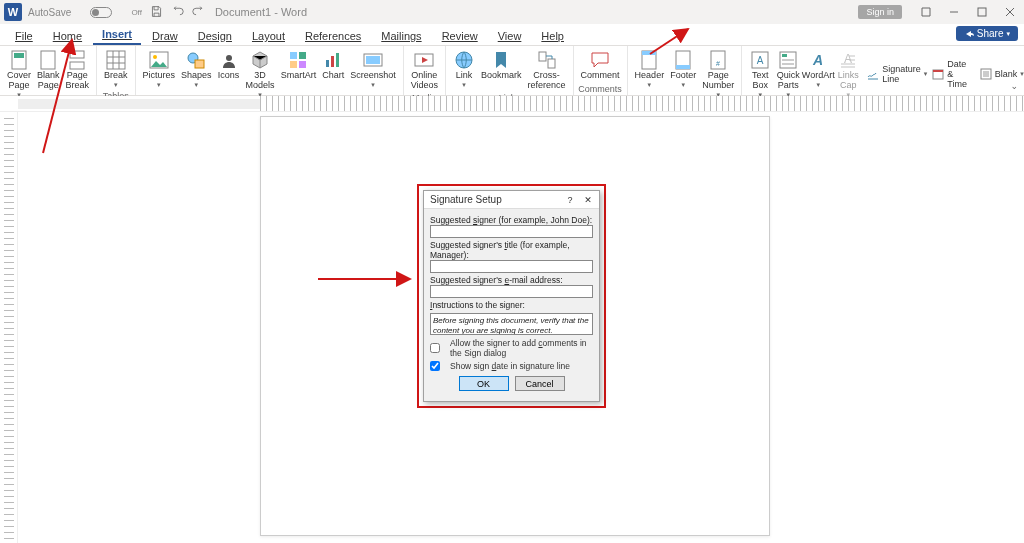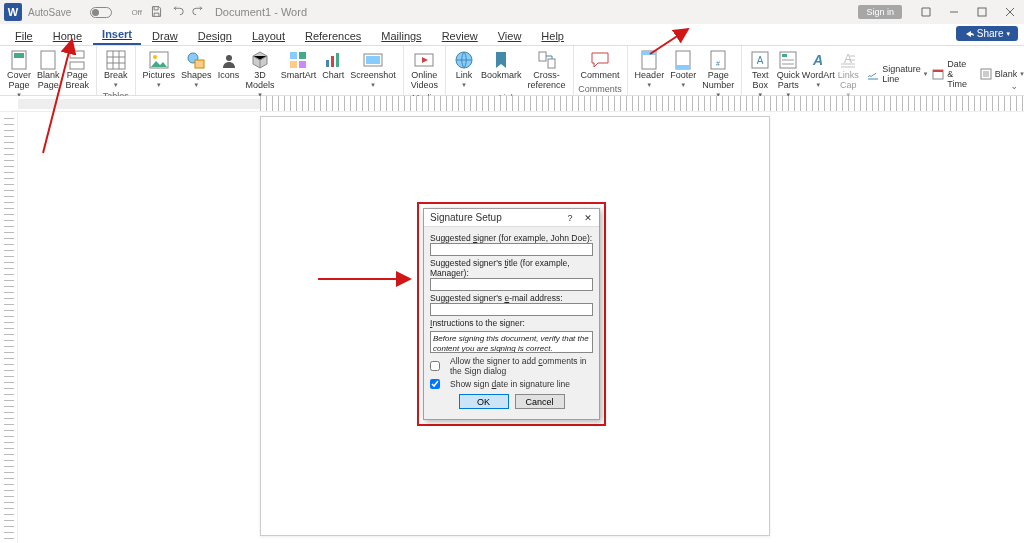--- a/index.html
+++ b/index.html
@@ -51,21 +51,21 @@
   
   .workspace { position: absolute; top: 112px; left: 0; right: 0; bottom: 0; background: #fff; display: flex; }
   .ruler-v { width: 18px; background: #fff; border-right: 1px solid #eee; position: relative; }
   .ruler-v .ticks { position: absolute; top: 6px; bottom: 0; left: 4px; width: 10px;
     background: repeating-linear-gradient(to bottom, #bbb 0 1px, transparent 1px 6px);
   }
   .canvas { flex: 1; background: #fff; position: relative; }
   .page { position: absolute; left: 242px; top: 4px; width: 510px; height: 420px; background: #fff; border: 1px solid #ccc; box-shadow: 0 1px 3px rgba(0,0,0,0.08); }
 
   
-  .dialog-frame { position: absolute; left: 399px; top: 90px; width: 189px; border: 2px solid #d01616; padding: 4px; }
+  .dialog-frame { position: absolute; left: 399px; top: 72px; width: 189px; border: 2px solid #d01616; padding: 4px; }
   .dialog { background: #f0f0f0; border: 1px solid #a0a0a0; box-shadow: 2px 2px 6px rgba(0,0,0,0.3); font-size: 9px; }
   .dlg-title { display: flex; align-items: center; height: 18px; padding: 0 2px 0 6px; background: #fff; border-bottom: 1px solid #ddd; }
   .dlg-title .t { flex: 1; font-size: 10px; }
   .dlg-title .hbtn { width: 18px; text-align: center; color: #333; cursor: pointer; }
   .dlg-body { padding: 4px 6px; background: #f0f0f0; }
   .dlg-body label { display: block; font-size: 8.5px; color: #222; margin-top: 2px; }
   .dlg-body input[type=text] { width: 100%; height: 13px; border: 1px solid #888; background: #fff; font-size: 8.5px; padding: 0 2px; }
   .dlg-body .instr { font-size: 8px; color: #222; margin-top: 3px; line-height: 1.2; font-style: italic; }
   .dlg-body .chk { display: flex; align-items: center; gap: 10px; margin-top: 3px; font-size: 8.5px; }
   .dlg-body .chk input { width: 10px; height: 10px; }

